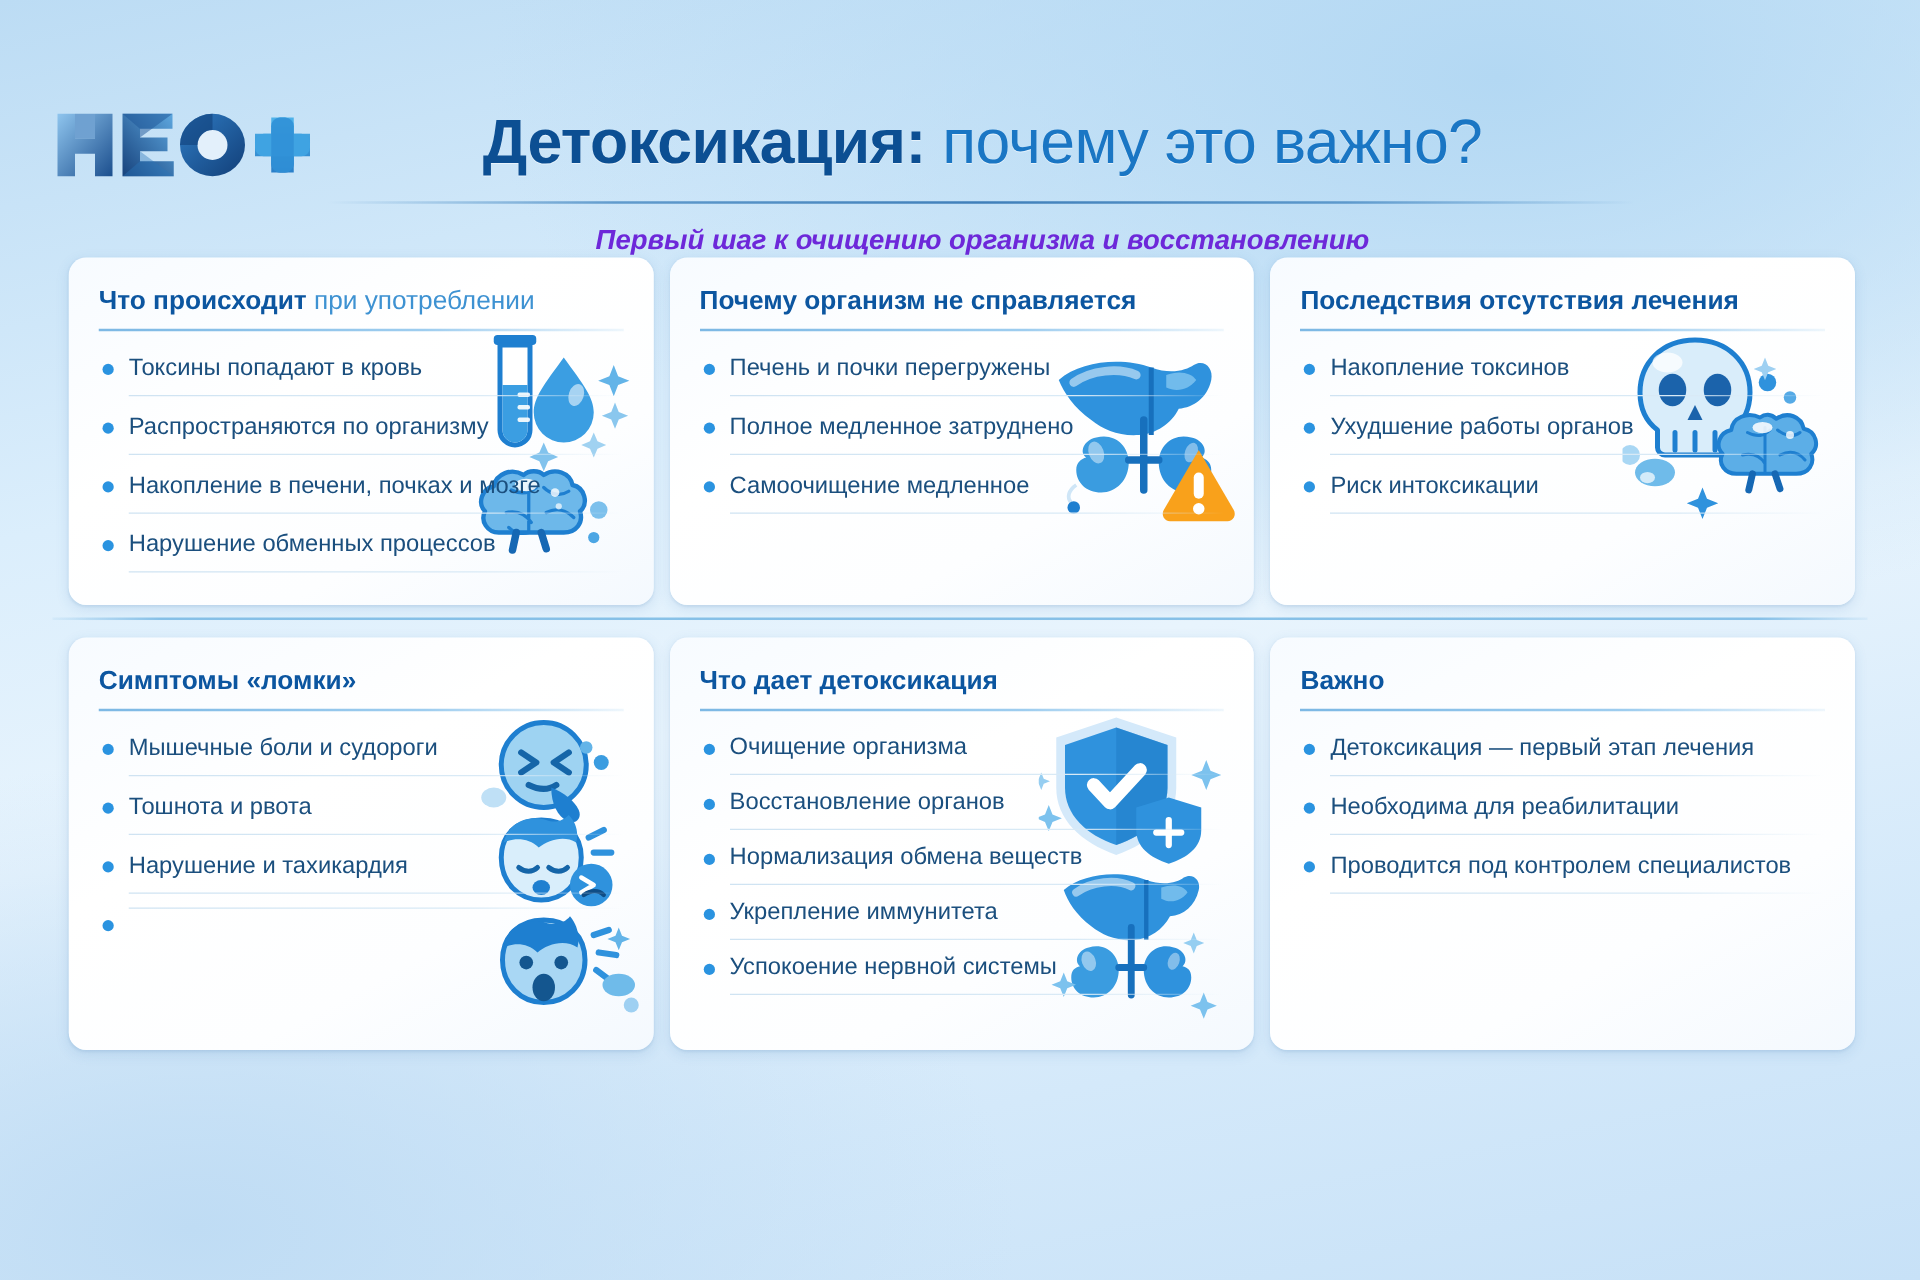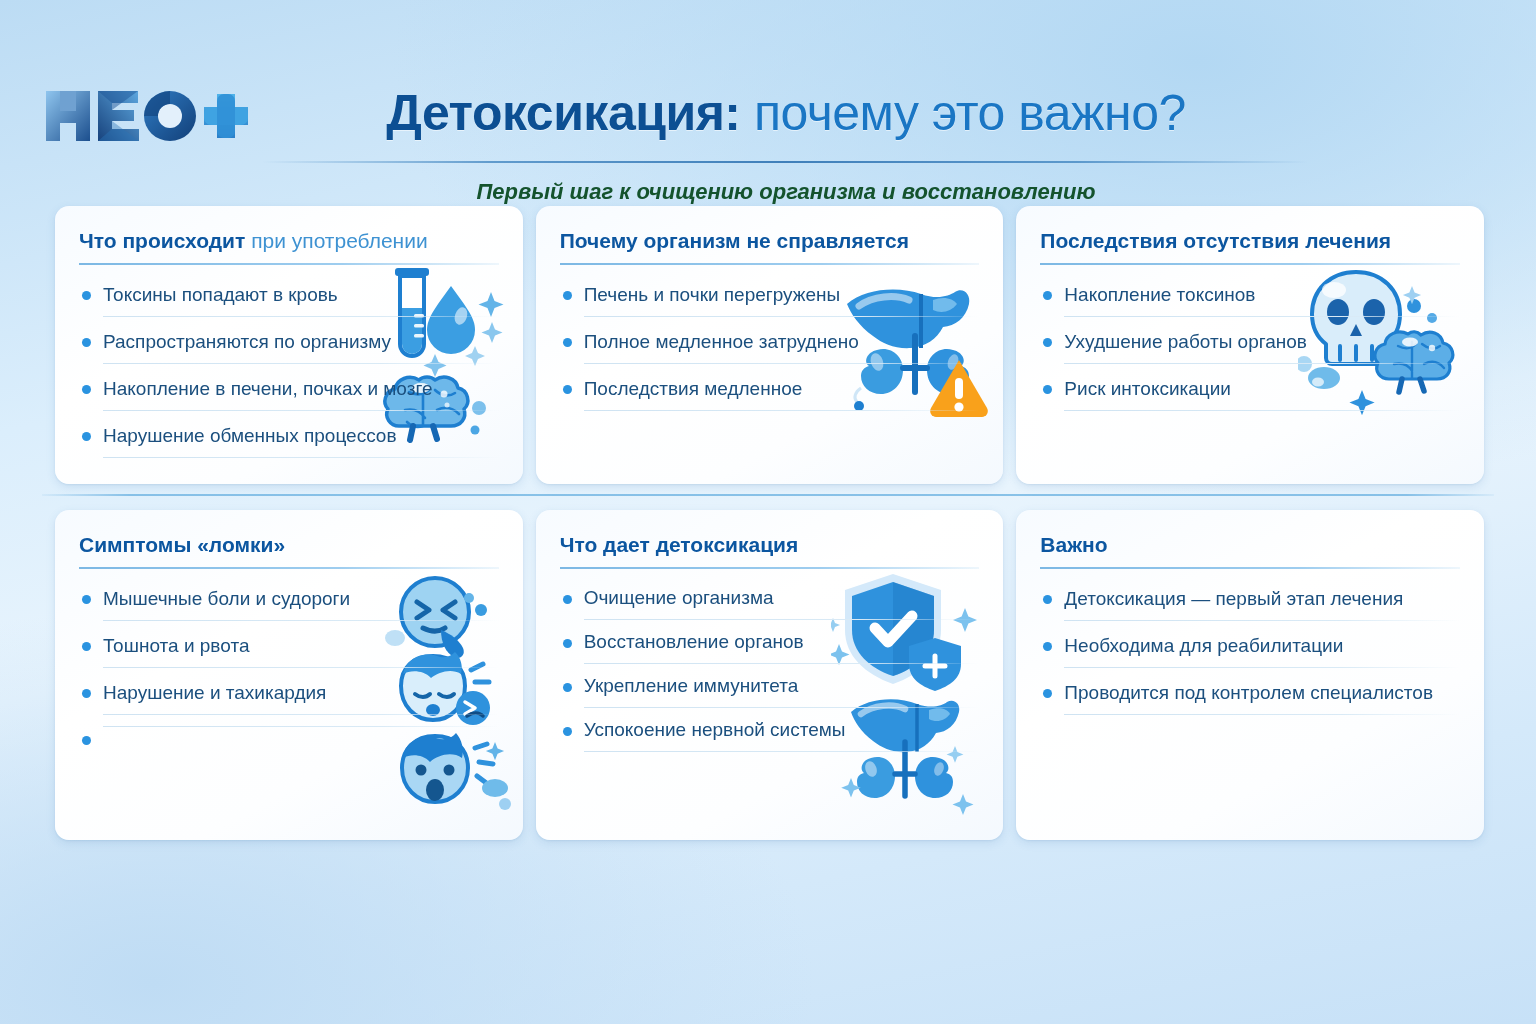--- a/index.html
+++ b/index.html
@@ -71,21 +71,21 @@
   }
 
   .subtitle {
     position: absolute;
     left: 256px; top: 140px;
     width: 1060px;
     text-align: center;
     font-size: 22px;
     font-style: italic;
     font-weight: 700;
-    color: #14532d;
+    color: #6d28d9;
     white-space: nowrap;
   }
 
   
   .row-separator {
     position: absolute;
     left: 42px; top: 494px;
     width: 1452px; height: 2px;
     background: linear-gradient(to right,
       rgba(150,200,235,.15) 0%,
@@ -345,21 +345,21 @@
             <span class="li-text">Печень и почки перегружены</span>
             <div class="li-rule"></div>
           </div>
           <div class="li">
             <span class="dot"></span>
             <span class="li-text">Полное медленное затруднено</span>
             <div class="li-rule"></div>
           </div>
           <div class="li">
             <span class="dot"></span>
-            <span class="li-text">Последствия медленное</span>
+            <span class="li-text">Самоочищение медленное</span>
             <div class="li-rule"></div>
           </div>
         </div>
       </div>
 
       <div class="card">
         <div class="card-title">
           <span class="ct-bold">Последствия отсутствия лечения</span><span class="ct-light"></span>
         </div>
         <div class="card-title-rule"></div>
@@ -538,20 +538,25 @@
             <span class="li-text">Очищение организма</span>
             <div class="li-rule"></div>
           </div>
           <div class="li">
             <span class="dot"></span>
             <span class="li-text">Восстановление органов</span>
             <div class="li-rule"></div>
           </div>
           <div class="li">
             <span class="dot"></span>
+            <span class="li-text">Нормализация обмена веществ</span>
+            <div class="li-rule"></div>
+          </div>
+          <div class="li">
+            <span class="dot"></span>
             <span class="li-text">Укрепление иммунитета</span>
             <div class="li-rule"></div>
           </div>
           <div class="li">
             <span class="dot"></span>
             <span class="li-text">Успокоение нервной системы</span>
             <div class="li-rule"></div>
           </div>
         </div>
       </div>

